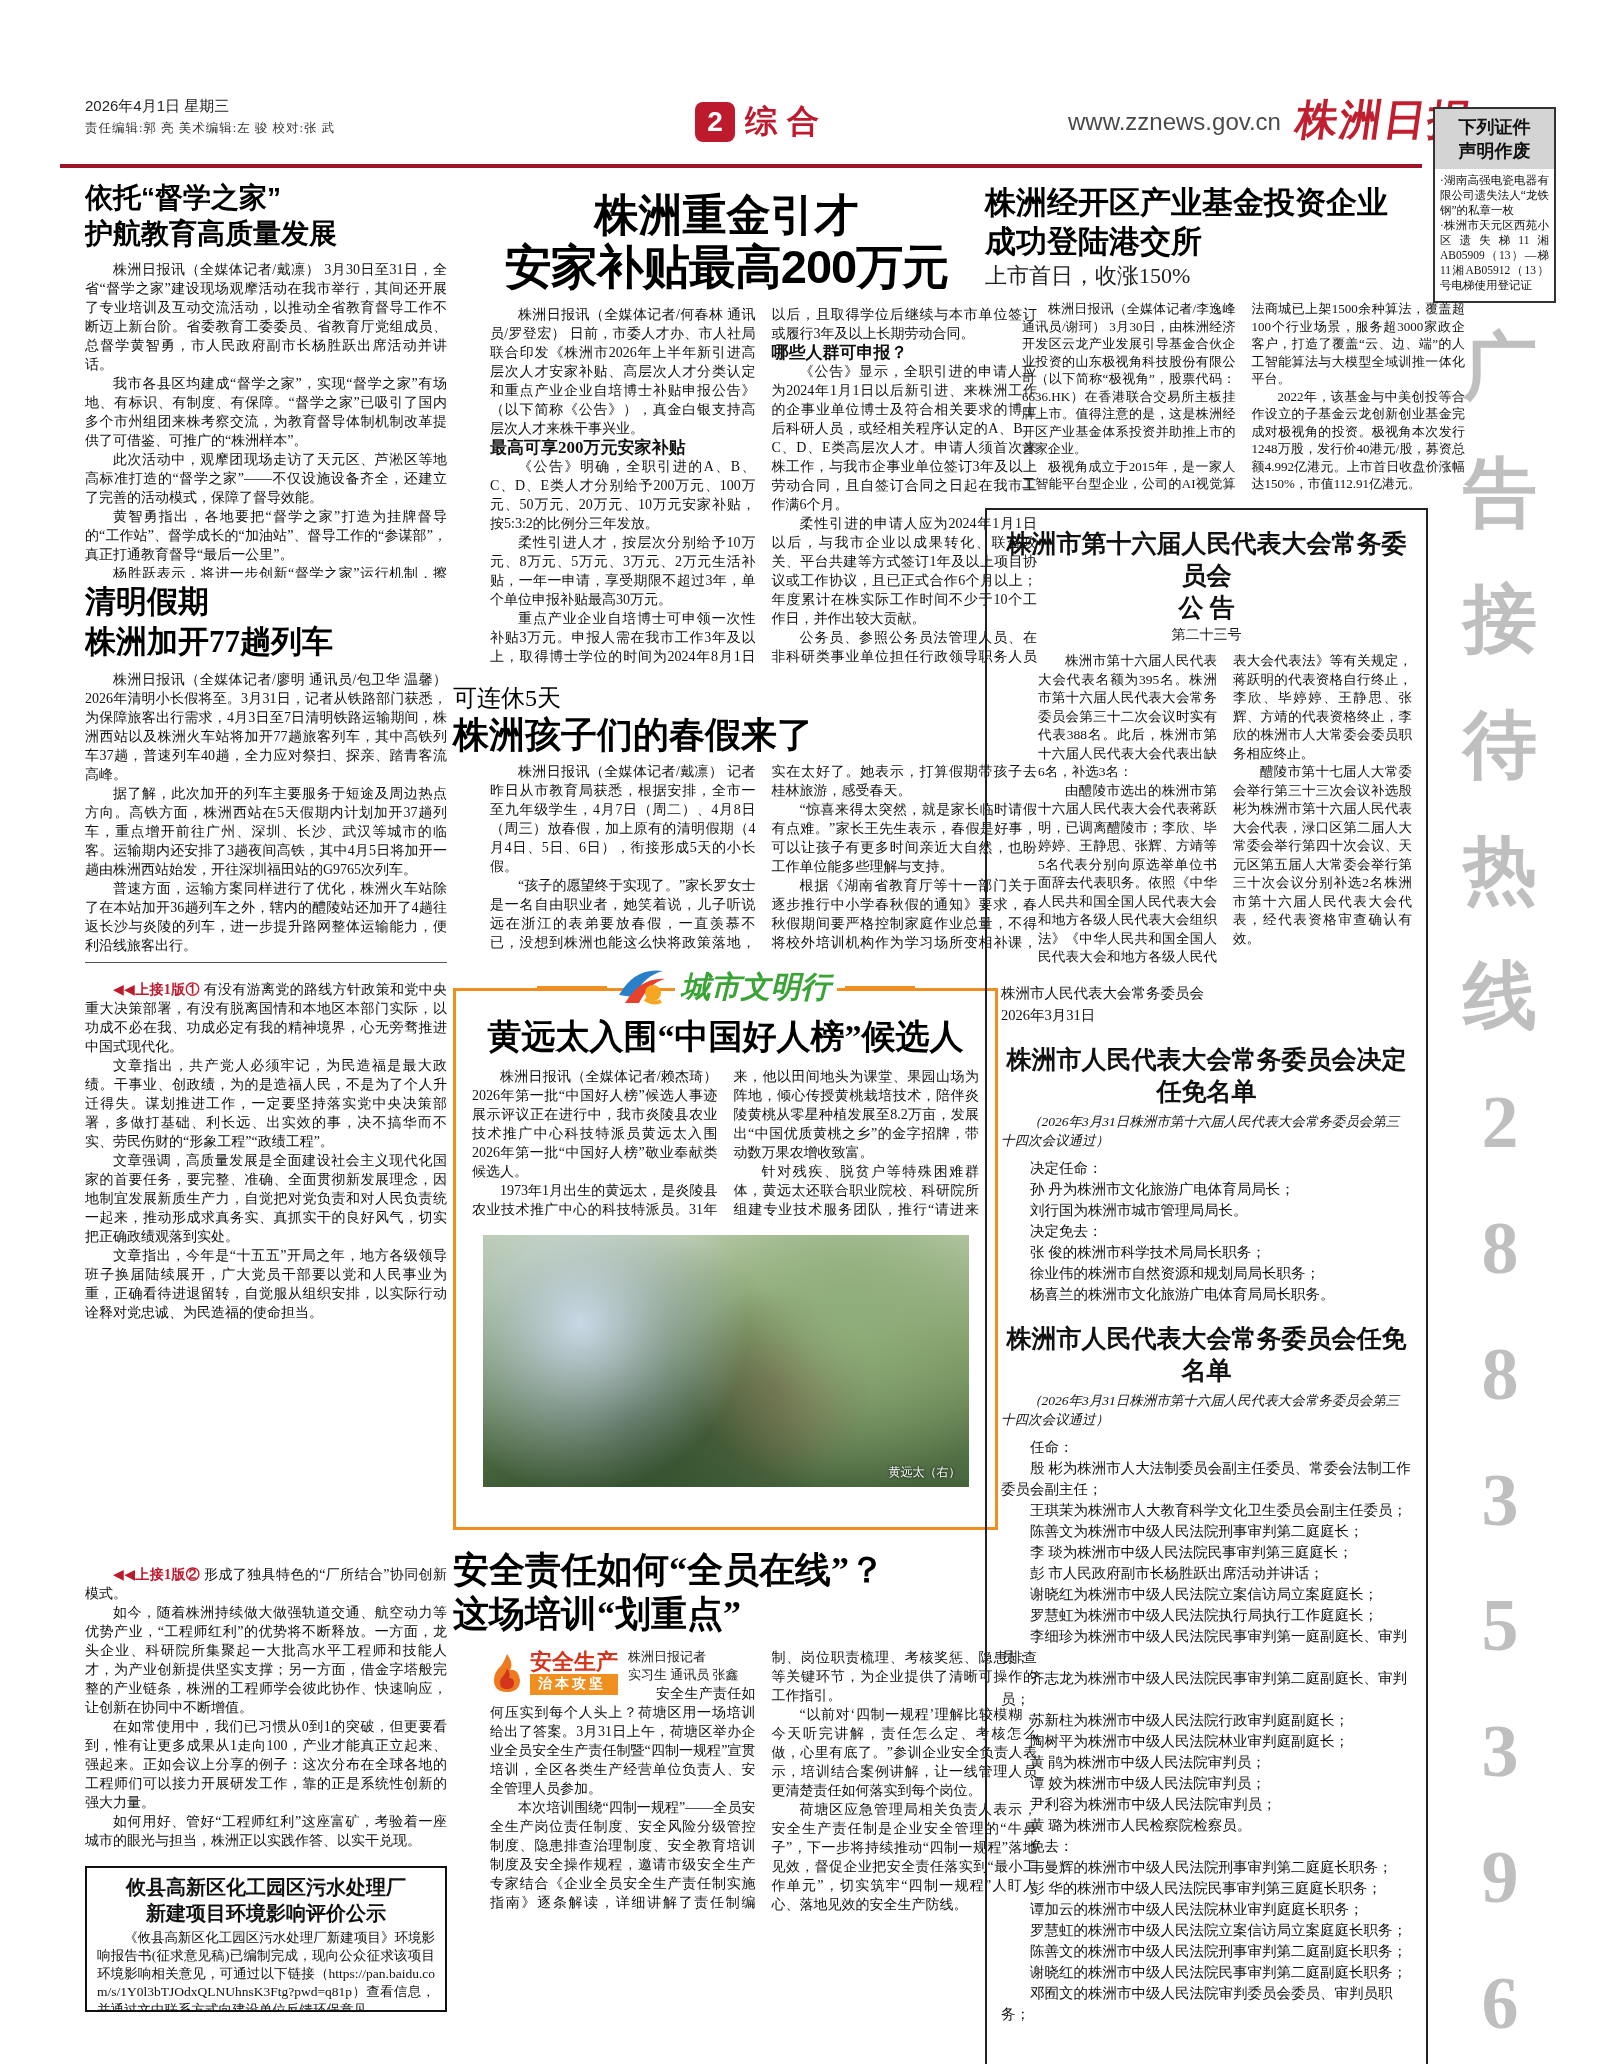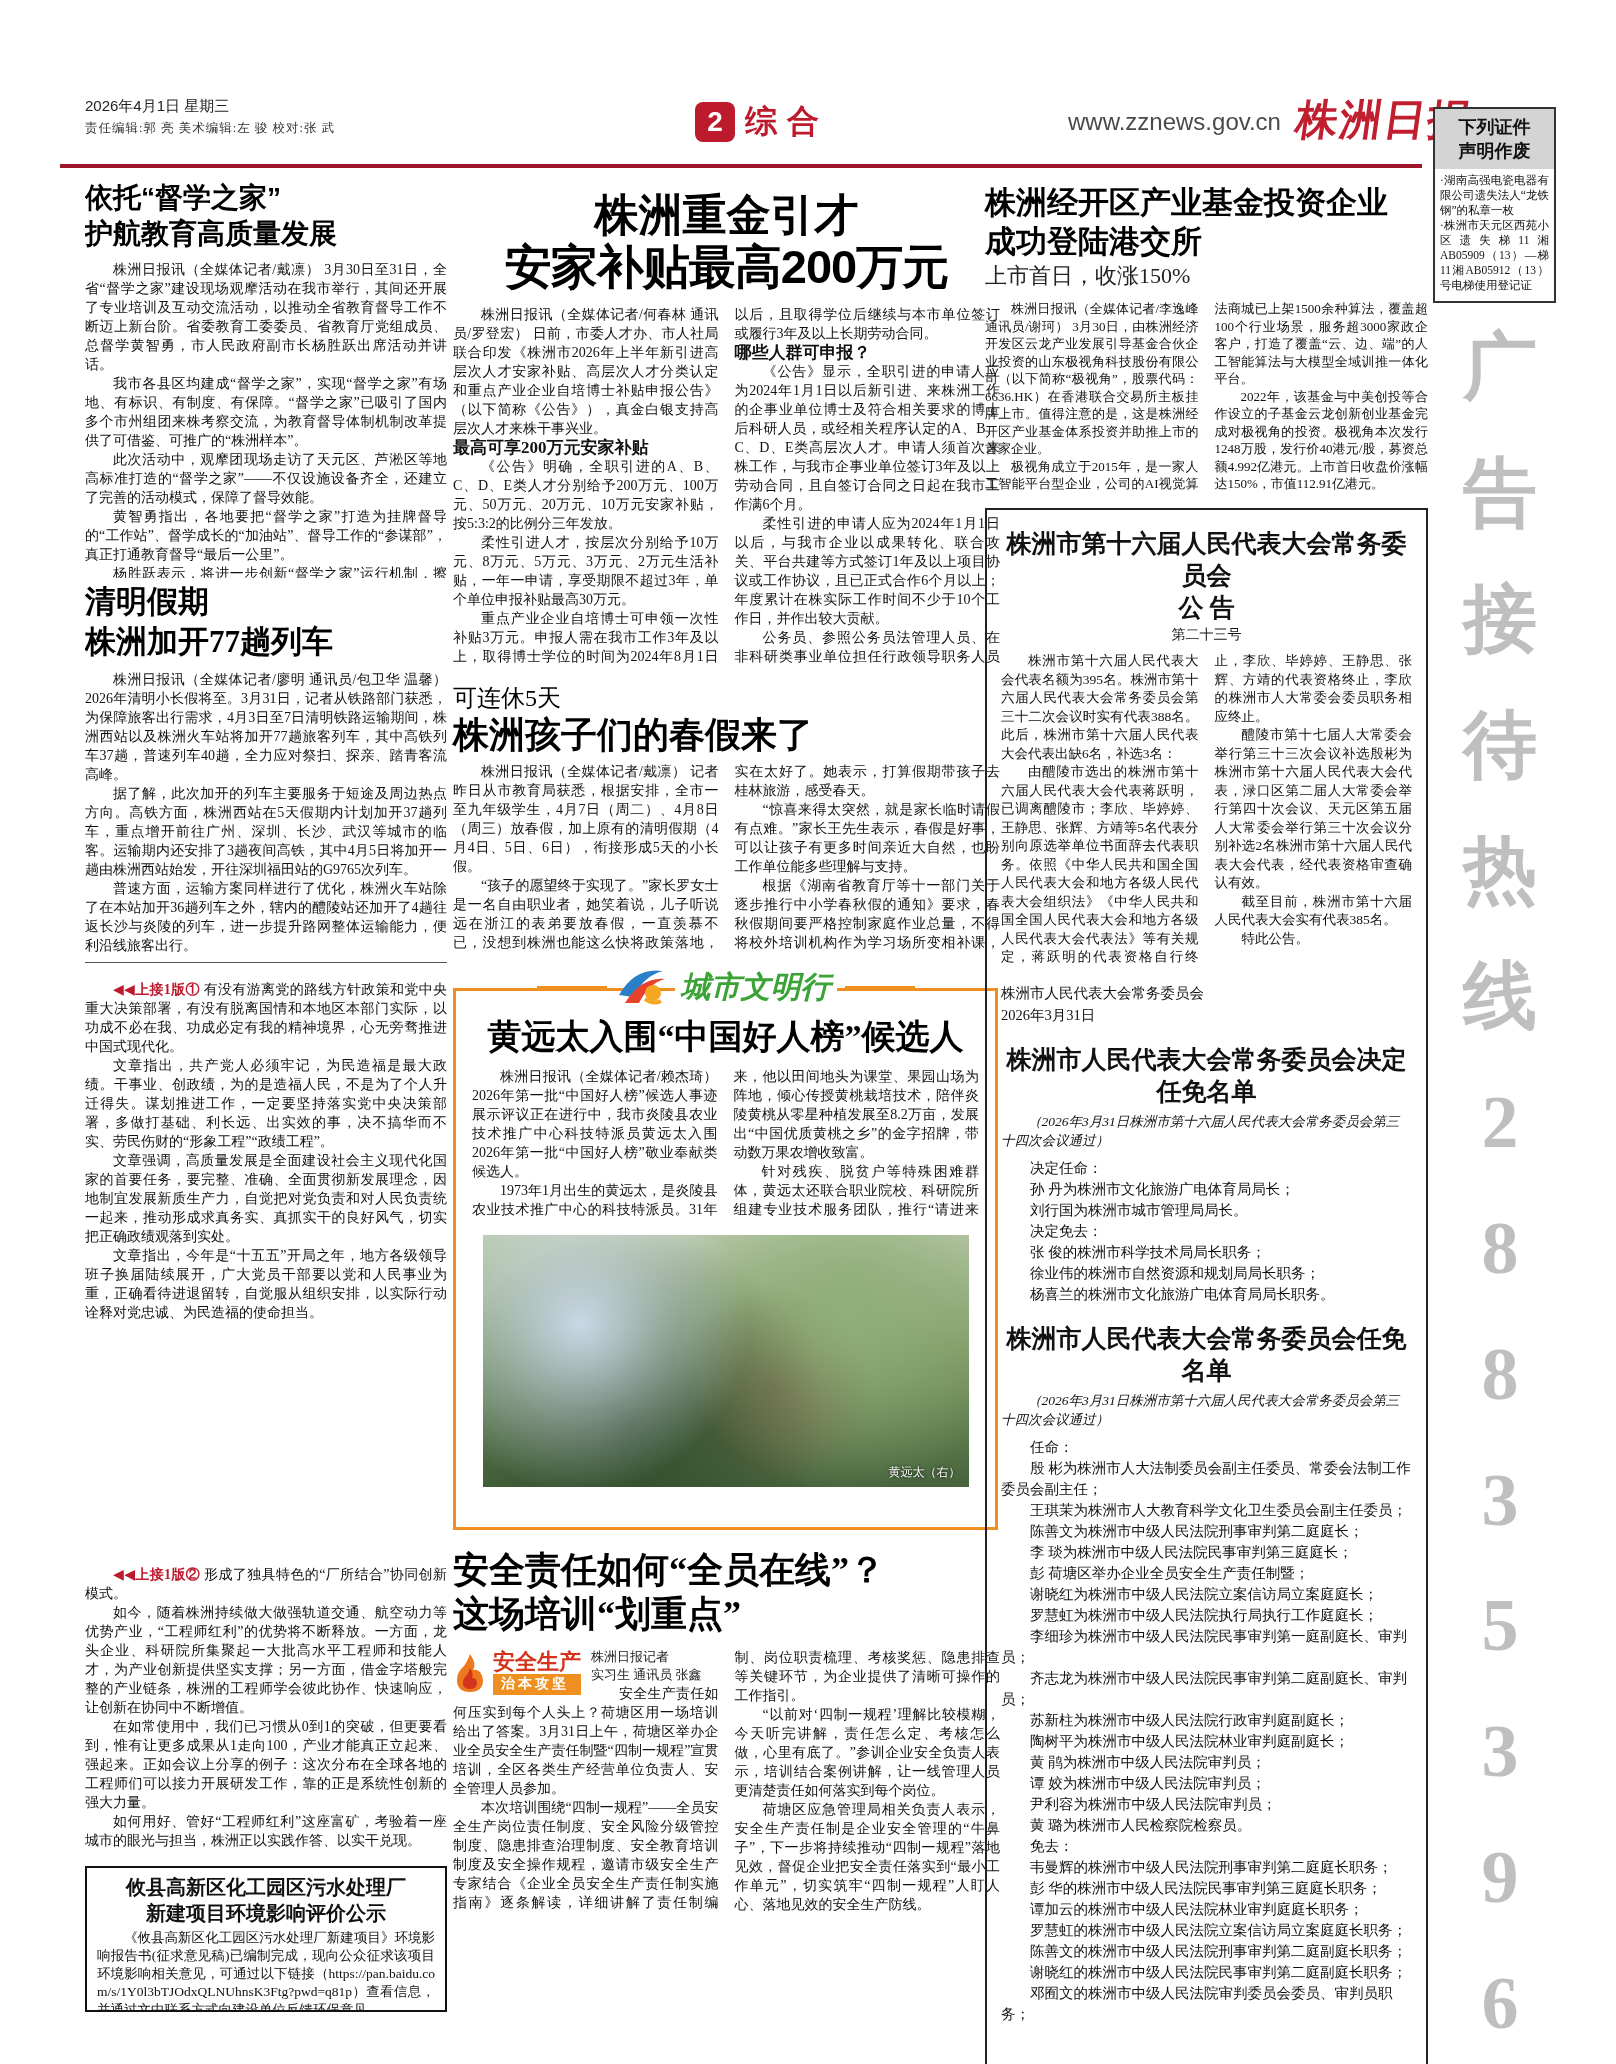--- a/index.html
+++ b/index.html
@@ -13,21 +13,21 @@
              font-family:"Liberation Sans",sans-serif;font-weight:bold;font-size:28px;
              display:flex;align-items:center;justify-content:center;}
   .sectionname{color:#bd1a2d;font-size:32px;font-weight:bold;letter-spacing:10px;font-family:"Liberation Sans",sans-serif;}
   .siteurl{font-size:24px;color:#4a4a4a;font-family:"Liberation Sans",sans-serif;}
   .masthead{color:#c01f2f;font-size:42px;font-weight:bold;transform:skewX(-8deg);
             font-family:"Liberation Serif",serif;letter-spacing:2px;}
   .redrule{background:#9e1529;height:4px;}
   
   .body-sm{font-size:14px;line-height:19px;text-align:justify;}
   .body-sm p{margin:0;text-indent:2em;}
-  .cols2{column-count:2;column-gap:16px;}
+  .cols2{column-count:2;column-gap:16px;margin-left:37px;}
   .h-sans{font-family:"Liberation Sans",sans-serif;font-weight:bold;color:#000;}
   .h-serif{font-family:"Liberation Serif",serif;font-weight:bold;color:#000;}
   .subhead{font-weight:bold;font-size:17px;margin:8px 0;text-indent:0 !important;}
   .kicker{font-size:24px;color:#000;}
   .divider{border-top:1.5px solid #555;}
   .marker{color:#bd1a2d;font-weight:bold;}
   
   .bigbox{border:2px solid #222;padding:12px 14px;box-sizing:border-box;overflow:hidden;}
   .bigbox .btitle{text-align:center;font-size:25px;font-weight:bold;line-height:32px;margin:6px 0 2px;}
   .bigbox .bno{text-align:center;font-size:14px;margin:2px 0 8px;}
@@ -296,21 +296,21 @@
       </div>
 
     <div class="btitle" style="margin-top:18px;" data-name="renmian-list-title">株洲市人民代表大会常务委员会任免名单</div>
     <div class="bnote" data-name="renmian-list-note">（2026年3月31日株洲市第十六届人民代表大会常务委员会第三十四次会议通过）</div>
     <div class="blines" data-name="renmian-list-lines">
         <div class="indent" data-name="text-line">任命：</div>
         <div class="indent" data-name="text-line">殷  彬为株洲市人大法制委员会副主任委员、常委会法制工作委员会副主任；</div>
         <div class="indent" data-name="text-line">王琪茉为株洲市人大教育科学文化卫生委员会副主任委员；</div>
         <div class="indent" data-name="text-line">陈善文为株洲市中级人民法院刑事审判第二庭庭长；</div>
         <div class="indent" data-name="text-line">李  琰为株洲市中级人民法院民事审判第三庭庭长；</div>
-        <div class="indent" data-name="text-line">彭  荷塘区举办企业全员安全生产责任制暨；</div>
+        <div class="indent" data-name="text-line">彭  市人民政府副市长杨胜跃出席活动并讲话；</div>
         <div class="indent" data-name="text-line">谢晓红为株洲市中级人民法院立案信访局立案庭庭长；</div>
         <div class="indent" data-name="text-line">罗慧虹为株洲市中级人民法院执行局执行工作庭庭长；</div>
         <div class="indent" data-name="text-line">李细珍为株洲市中级人民法院民事审判第一庭副庭长、审判员；</div>
         <div class="indent" data-name="text-line">齐志龙为株洲市中级人民法院民事审判第二庭副庭长、审判员；</div>
         <div class="indent" data-name="text-line">苏新柱为株洲市中级人民法院行政审判庭副庭长；</div>
         <div class="indent" data-name="text-line">陶树平为株洲市中级人民法院林业审判庭副庭长；</div>
         <div class="indent" data-name="text-line">黄  鹃为株洲市中级人民法院审判员；</div>
         <div class="indent" data-name="text-line">谭  姣为株洲市中级人民法院审判员；</div>
         <div class="indent" data-name="text-line">尹利容为株洲市中级人民法院审判员；</div>
         <div class="indent" data-name="text-line">黄  璐为株洲市人民检察院检察员。</div>

